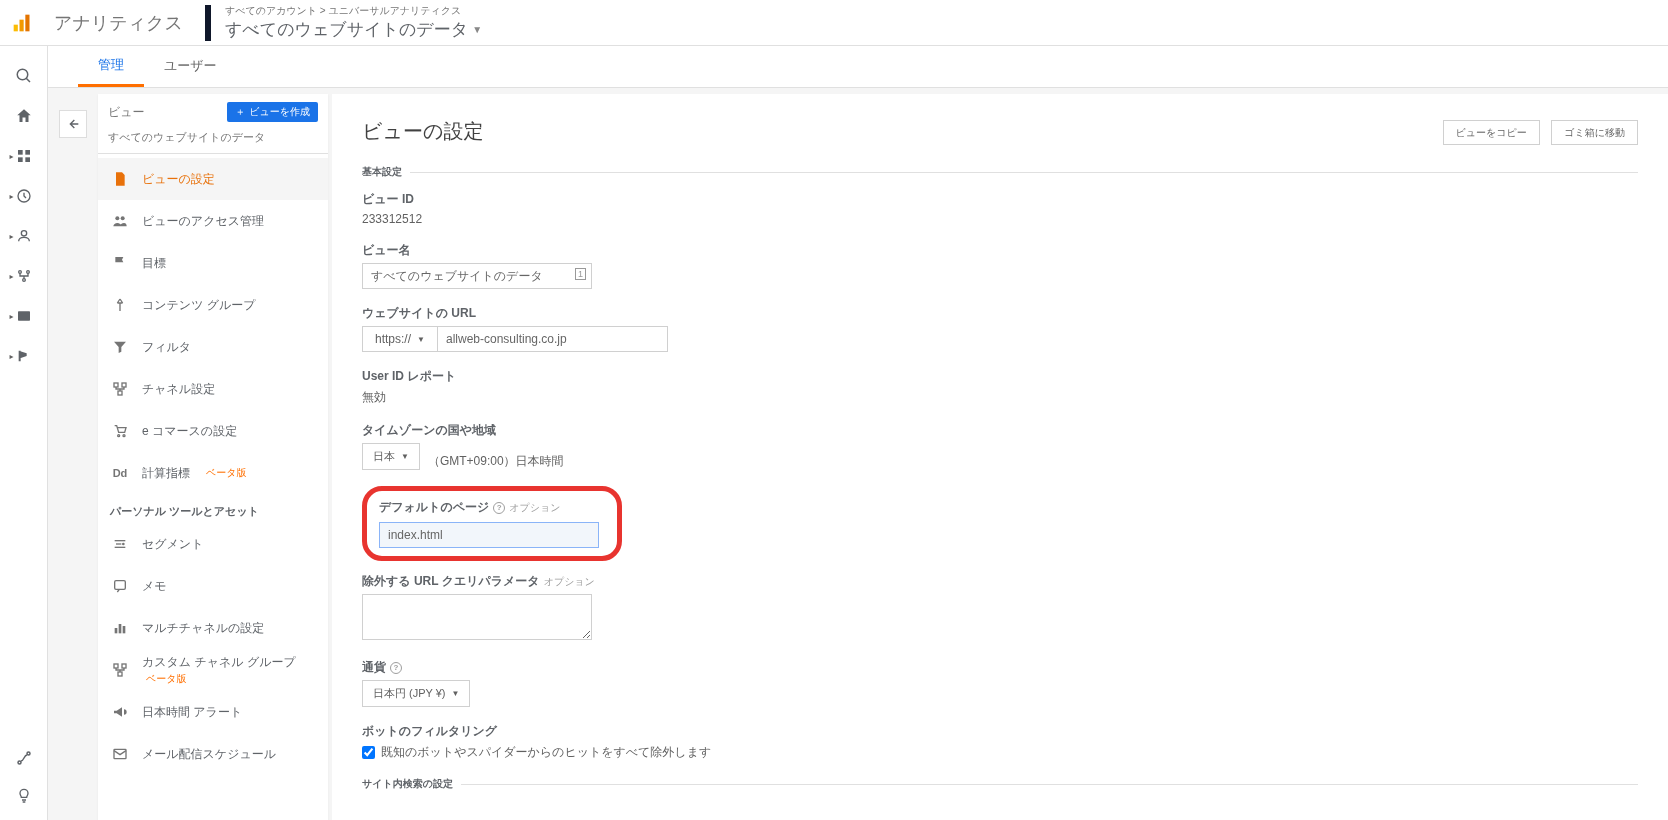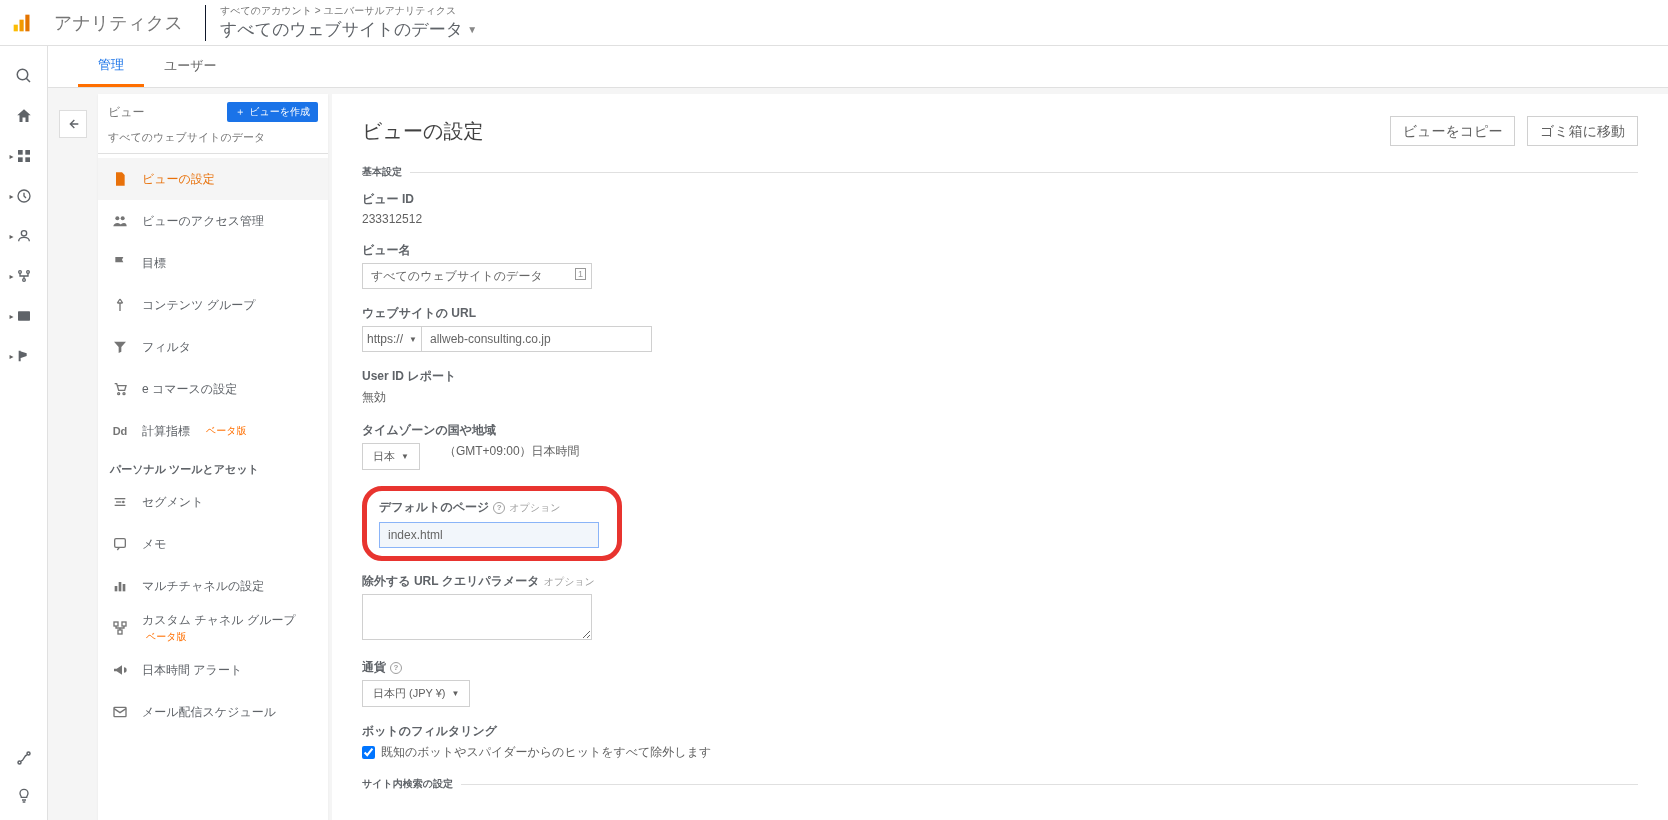--- a/index.html
+++ b/index.html
@@ -1,21 +1,21 @@
 <!DOCTYPE html>
 <html><head>
 <meta charset="utf-8">
 <style>
 * { box-sizing: border-box; margin: 0; padding: 0; }
 body { font-family: Arial, "Hiragino Kaku Gothic ProN", "メイリオ", sans-serif; font-size: 13px; color: #333; background: #fff; }
 .header { display: flex; align-items: center; height: 46px; border-bottom: 1px solid #e0e0e0; padding-left: 12px; }
 .logo { display: flex; align-items: center; gap: 22px; }
 .logo-mark { width: 20px; height: 20px; }
 .logo-text { font-size: 18px; color: #757575; }
-.account-path { margin-left: 22px; display: flex; flex-direction: column; justify-content: center; border-left: 1px solid #0f172a; padding-left: 14px; height: 36px; }
+.account-path { margin-left: 22px; display: flex; flex-direction: column; justify-content: center; border-left: 6px solid #0f172a; padding-left: 14px; height: 36px; }
 .account-path-top { font-size: 10px; color: #757575; }
 .account-path-bottom { font-size: 17px; color: #5f6368; display: flex; align-items: center; }
 .dropdown-tri { margin-left: 4px; font-size: 10px; color: #888; }
 .body { display: flex; height: calc(820px - 46px); }
 .rail { width: 48px; border-right: 1px solid #e0e0e0; display: flex; flex-direction: column; align-items: center; padding-top: 18px; gap: 16px; position: relative;}
 .rail-icon { width: 24px; height: 24px; display: flex; align-items: center; justify-content: center; color: #5f6368; position: relative;}
 .rail-caret { position: absolute; left: -2px; font-size: 8px; color: #616161;}
 .rail-bottom { margin-top: auto; margin-bottom: 12px; display:flex; flex-direction:column; gap:14px;}
 .content { flex: 1; display: flex; flex-direction: column; }
 .tabs { display: flex; height: 42px; border-bottom: 1px solid #e0e0e0; padding-left: 30px; align-items: flex-end;}
@@ -30,32 +30,32 @@
 .create-btn { background: #1a73e8; color: #fff; font-size: 10px; padding: 3px 8px; border-radius: 2px; display:flex; align-items:center; gap:4px;}
 .col-sub { font-size: 11px; color: #757575; padding: 4px 10px 8px 10px; border-bottom: 1px solid #e0e0e0; margin-bottom: 4px;}
 .v-item { display: flex; align-items: center; height: 42px; padding: 0 12px; gap: 12px; font-size: 12px; color: #5f6368; cursor: pointer;}
 .v-item.active { background: #f5f5f5; color: #e8710a;}
 .v-item .icn { width: 20px; display:flex; align-items:center; justify-content:center;}
 .v-sep { font-size: 11px; font-weight: bold; color: #5f6368; padding: 10px 12px 4px 12px; letter-spacing: 0; }
 .beta { color: #ff6f00; font-size: 10px; margin-left: 4px;}
 .settings { flex:1; background: #fff; padding: 24px 30px; overflow-y: auto; position: relative;}
 .settings-head { display:flex; align-items:center; margin-bottom: 20px;}
 .settings-title { font-size: 20px; color: #414141; font-weight: 400;}
-.btn { border: 1px solid #d0d0d0; background: #fff; font-size: 14px; padding: 6px 12px; margin-left: 8px; color: #616161; cursor:pointer;}
+.btn { border: 1px solid #d0d0d0; background: #fff; font-size: 10px; padding: 6px 12px; margin-left: 8px; color: #616161; cursor:pointer;}
 .settings-head .btns { margin-left: auto; }
 .section-title { font-size: 10px; color: #5f6368; display: flex; align-items: center; gap: 8px; margin: 8px 0 12px 0; font-weight: bold;}
 .section-title .line { flex:1; height:1px; background:#e0e0e0;}
 .field-label { font-size: 12px; color: #5f6368; font-weight: bold; margin-bottom: 4px; display:flex; align-items:center; gap:4px;}
 .field-label .opt { font-size: 10px; color: #9e9e9e; font-weight: normal;}
 .field-value { font-size: 12px; color: #616161; margin-bottom: 16px;}
 .text-input { border: 1px solid #d0d0d0; padding: 5px 8px; font-size: 12px; width: 230px; margin-bottom: 16px; color: #666;}
 .url-row { display:flex; margin-bottom: 16px;}
-.proto { border:1px solid #d0d0d0; padding:5px 4px; font-size:12px; display:flex; align-items:center; gap:6px; background:#fff; color:#616161;}
+.proto { border:1px solid #d0d0d0; padding:5px 12px; font-size:12px; display:flex; align-items:center; gap:6px; background:#fff; color:#616161;}
 .url-input { border:1px solid #d0d0d0; border-left:none; padding:5px 8px; font-size:12px; width:230px; color:#666;}
-.tz-row { display:flex; align-items:flex-start; gap:24px; margin-bottom: 16px;}
+.tz-row { display:flex; align-items:flex-end; gap:8px; margin-bottom: 16px;}
 .dd { border:1px solid #d0d0d0; padding:5px 10px; font-size:11px; display:flex; align-items:center; gap:6px; color:#616161;}
 .highlight { border: 5px solid #e8342f; border-radius: 20px; padding: 8px 12px; margin-bottom: 12px; width: 260px;}
 .highlight .text-input { margin-bottom: 0; width: 220px; border-color: #8ab4f8; background: #f2f6fb;}
 .textarea { border:1px solid #d0d0d0; width:230px; height:46px; resize: both; margin-bottom:16px;}
 .help-circle { display:inline-flex; width:12px; height:12px; border:1px solid #9e9e9e; border-radius:50%; align-items:center; justify-content:center; font-size:8px; color:#9e9e9e;}
 .cb-row { display:flex; align-items:center; gap:6px; font-size:12px; color:#616161; margin-bottom:16px;}
 svg { display:block; }
 </style>
 </head>
 <body>
@@ -216,20 +216,31 @@
           <span class="icn">
               <svg width="16" height="16" viewBox="0 0 24 24" fill="#757575">
                 <path d="M3 4h18l-7 8v7l-4 2v-9z"></path>
               </svg>
             </span>
           <span>フィルタ</span>
         </div>
         <div class="v-item">
           <span class="icn">
               <svg width="16" height="16" viewBox="0 0 24 24" fill="none" stroke="#757575" stroke-width="2">
+                <rect x="3" y="3" width="6" height="6"></rect>
+                <rect x="15" y="3" width="6" height="6"></rect>
+                <rect x="9" y="15" width="6" height="6"></rect>
+                <path d="M6 9v3h12V9M12 12v3"></path>
+              </svg>
+            </span>
+          <span>チャネル設定</span>
+        </div>
+        <div class="v-item">
+          <span class="icn">
+              <svg width="16" height="16" viewBox="0 0 24 24" fill="none" stroke="#757575" stroke-width="2">
                 <path d="M4 4h3l3 10h9l2-7H8"></path>
                 <circle cx="10" cy="19" r="1.5"></circle>
                 <circle cx="18" cy="19" r="1.5"></circle>
               </svg>
             </span>
           <span>e コマースの設定</span>
         </div>
         <div class="v-item">
           <span class="icn" style="font-weight:bold;color:#757575;font-size:11px;">Dd</span>
           <span>計算指標</span>

